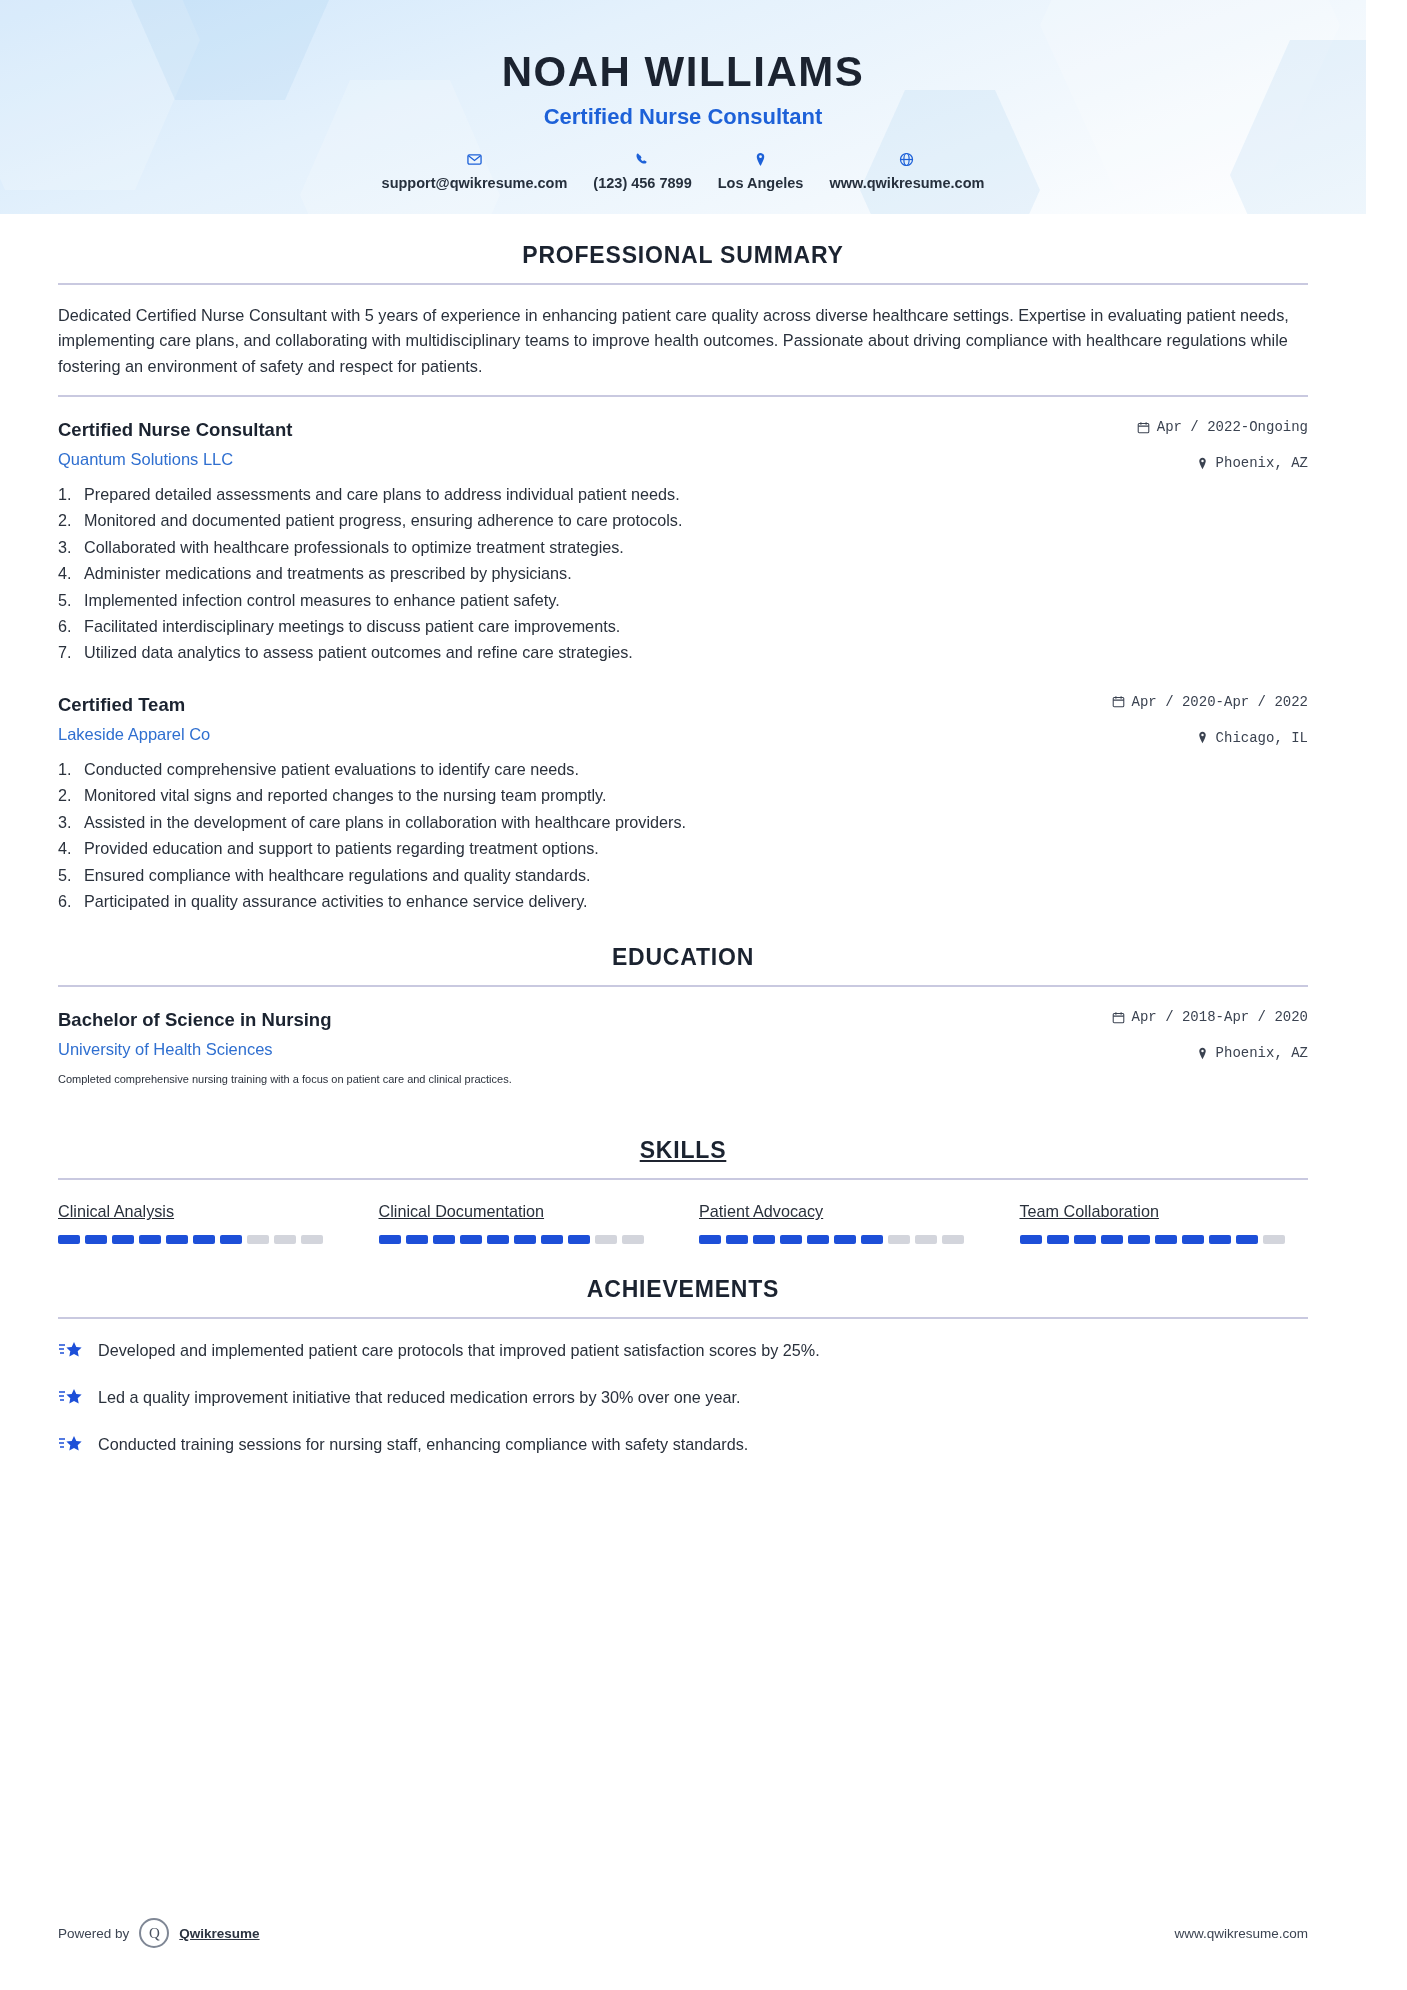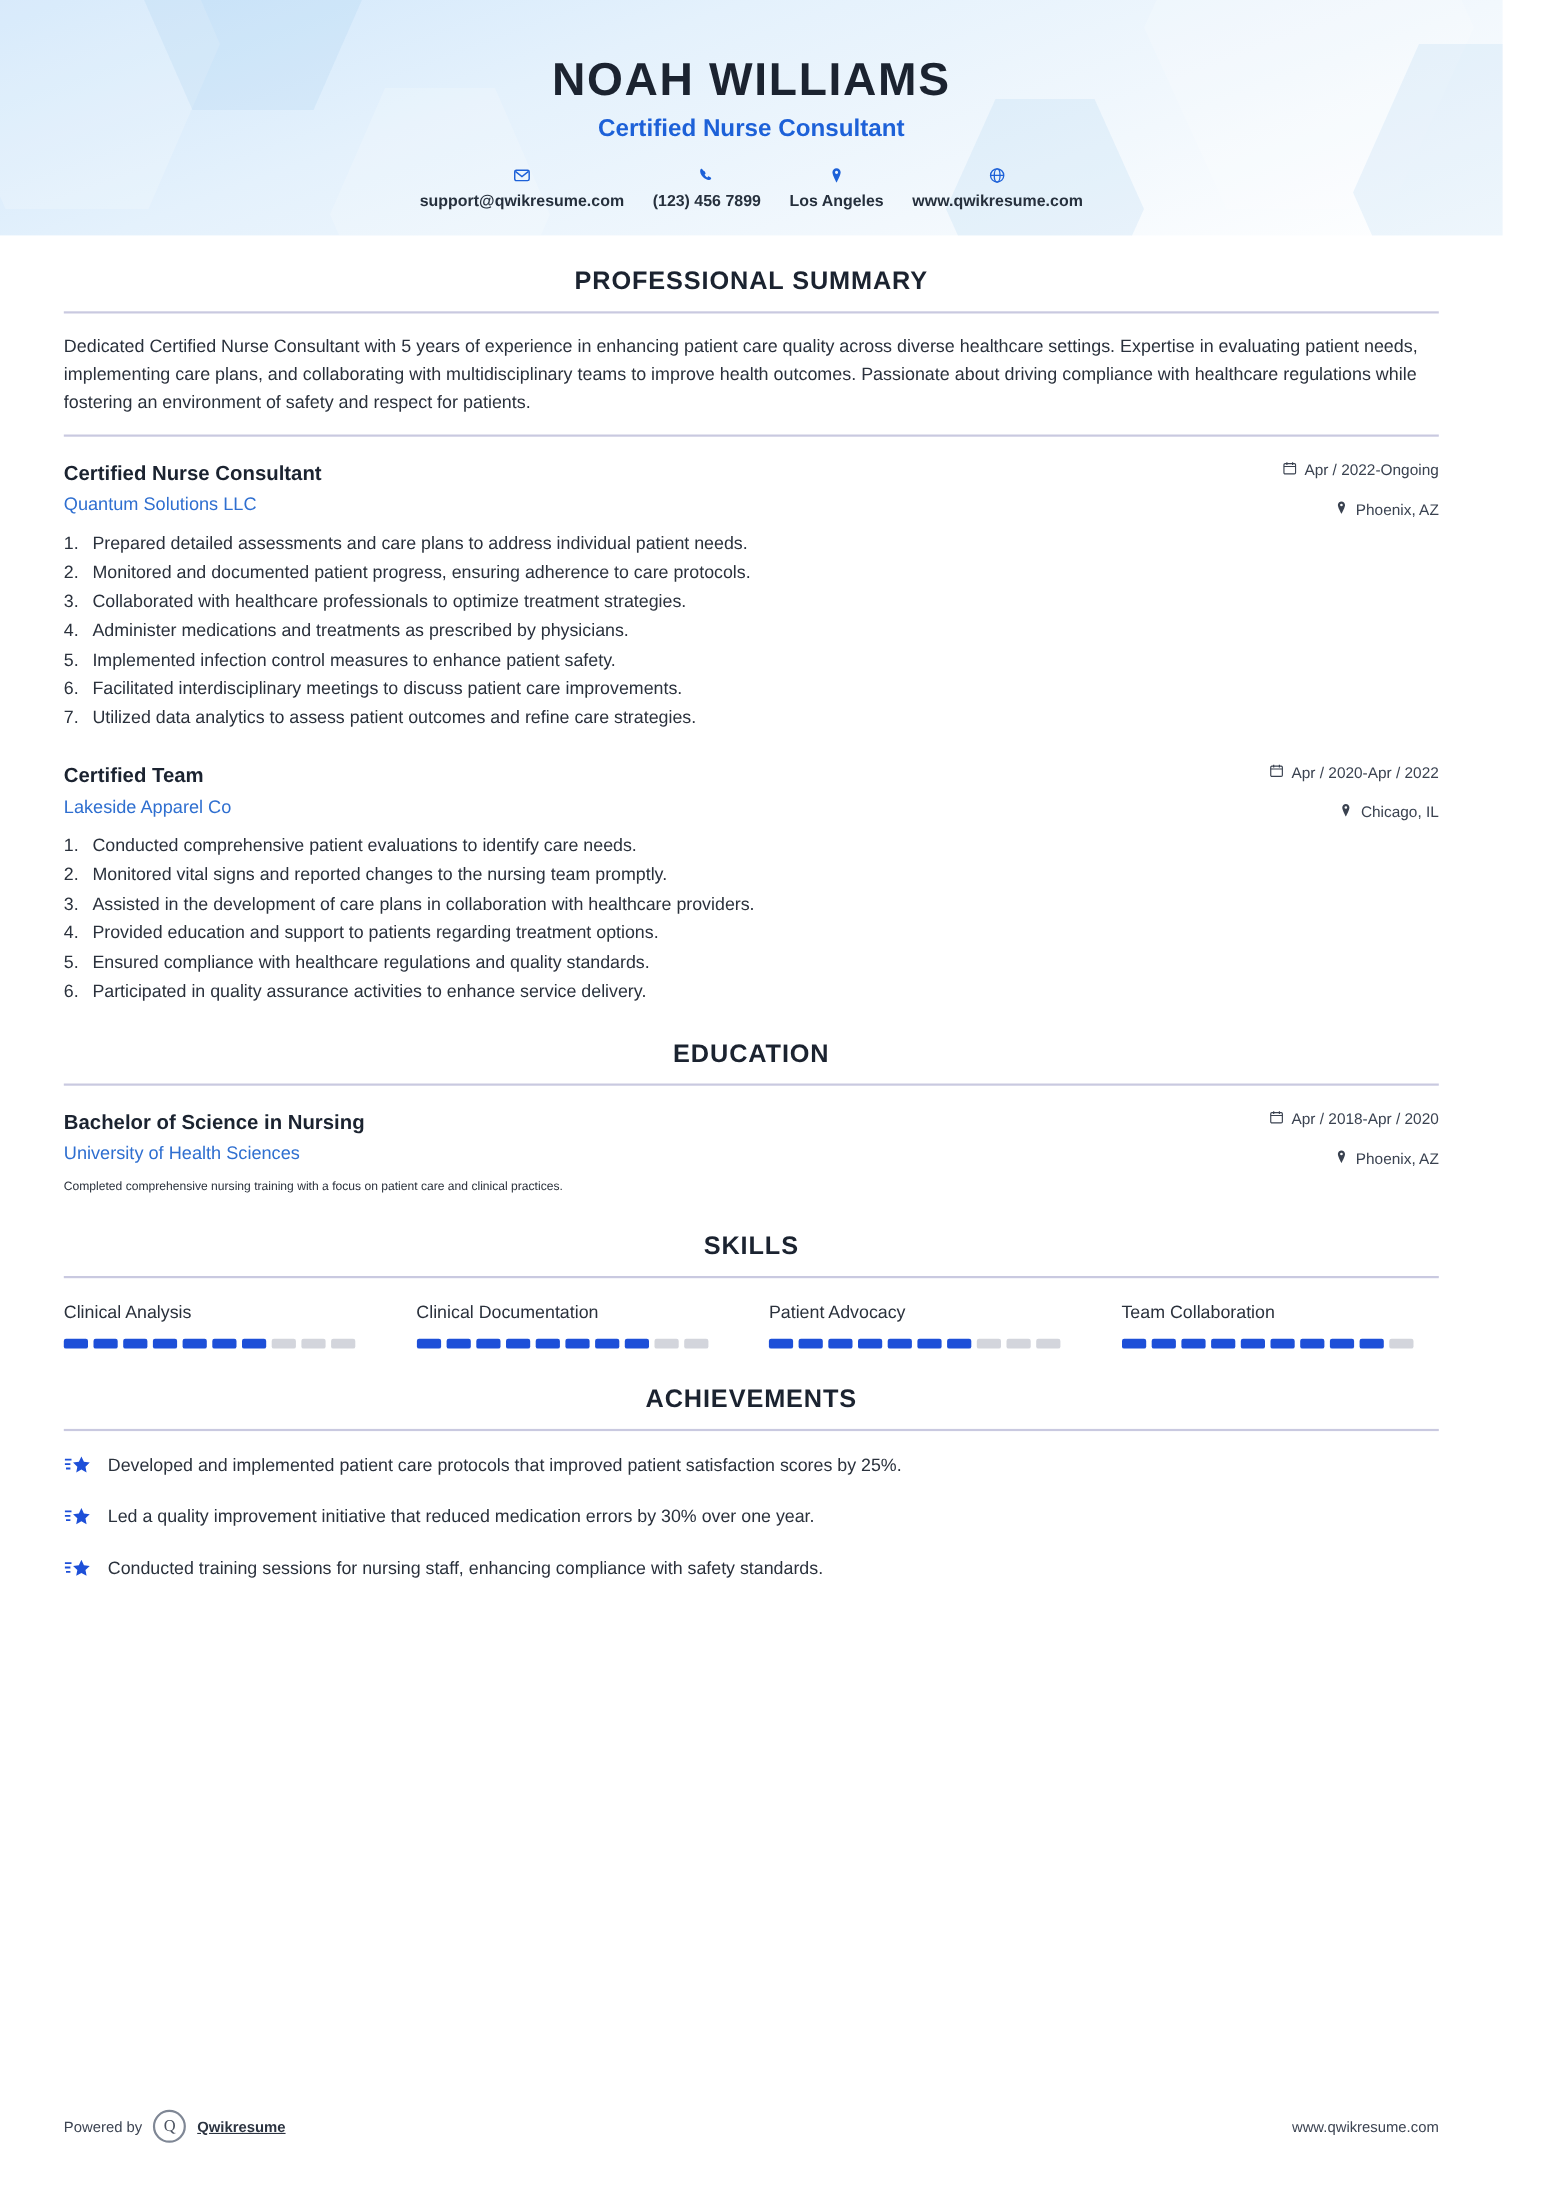--- a/index.html
+++ b/index.html
@@ -129,24 +129,25 @@
     margin-top: 9px;
   }
   .job-meta {
     text-align: right;
     font-size: 14px;
     color: #3a4250;
     min-width: 200px;
   }
   .meta-line {
     display: flex;
-    align-items: flex-start;
+    align-items: center;
     justify-content: flex-end;
     gap: 7px;
     white-space: nowrap;
+    font-family: Liberation Mono, monospace;
   }
   .meta-line + .meta-line { margin-top: 20px; }
   .m-icon {
     display: inline-flex;
     width: 13px;
     height: 13px;
     color: #3a4250;
   }
   .bullets {
     margin: 10px 0 0 0;
@@ -424,21 +425,21 @@
                 </svg>
               </span>
               <span>Phoenix, AZ</span>
             </div>
           </div>
         </div>
         <div class="edu-desc">Completed comprehensive nursing training with a focus on patient care and clinical practices.</div>
       </div>
     </div>
 
-    <div style="margin-top:34px;">
+    <div style="margin-top:52px;text-decoration:underline;">
       <div class="section-title">SKILLS</div>
       <div class="rule"></div>
 
       <div class="skills-grid">
         <div>
           <div class="skill-name">Clinical Analysis</div>
           <div class="skill-bar">
             <span class="pip on"></span>
               <span class="pip on"></span>
               <span class="pip on"></span>

